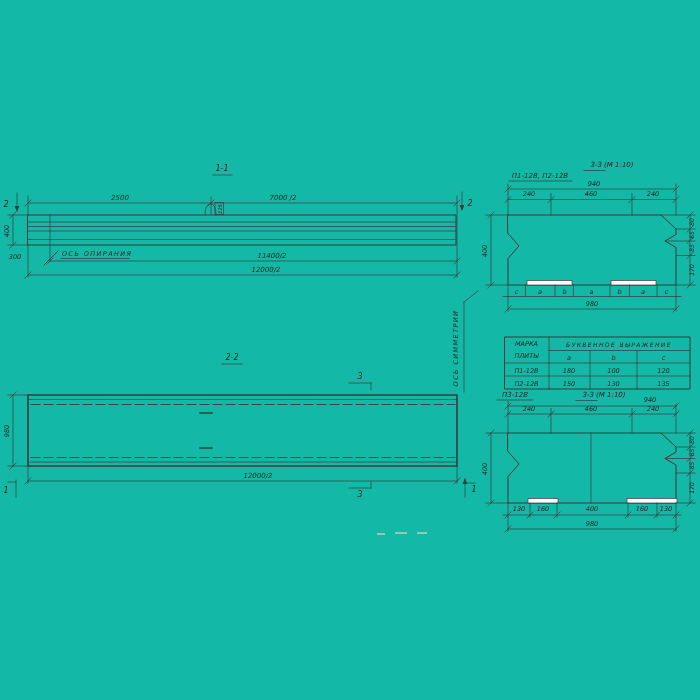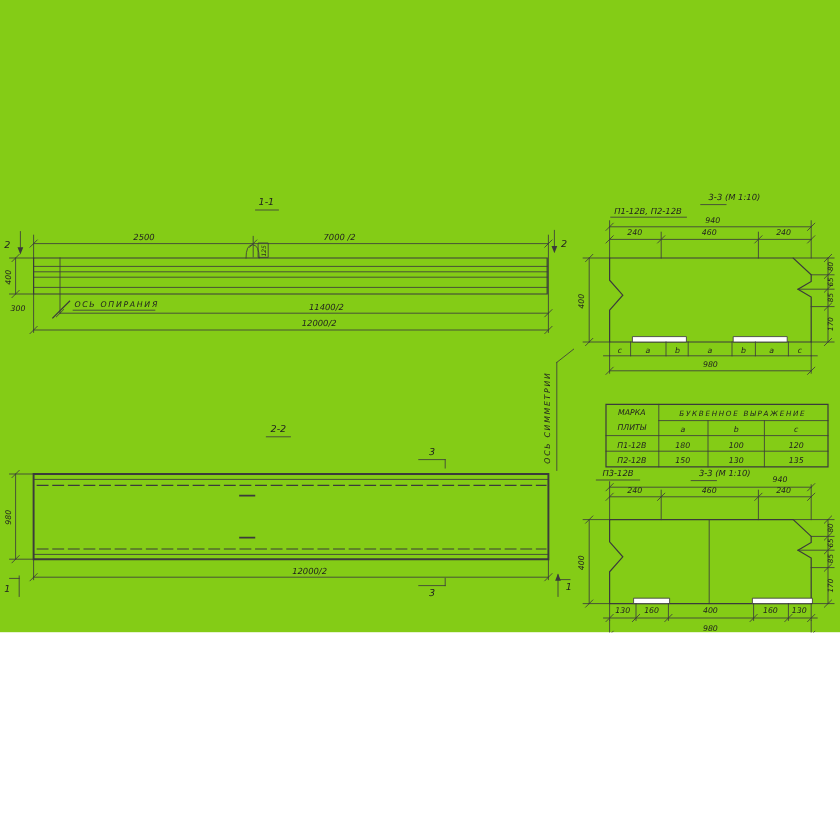--- a/index.html
+++ b/index.html
@@ -1,16 +1,16 @@
 <!DOCTYPE html>
 <html><head>
 <meta charset="utf-8">
 <style>
   html,body{margin:0;padding:0;background:#ffffff;}
-  #sheet{width:700px;height:527px;background:#84cc16;position:relative;}
+  #sheet{width:700px;height:700px;background:#14b8a6;position:relative;}
   svg{display:block;}
   .ln{stroke:#3b3b3b;stroke-width:1;fill:none;stroke-linecap:square;}
   .thn{stroke-width:.7;}
   .thk{stroke-width:1.6;}
   .md{stroke-width:1.4;}
   .dsh{stroke-dasharray:9 4;stroke-width:.9;}
   .fill{fill:#3b3b3b;stroke:none;}
   .slot{fill:#ffffff;stroke:#3b3b3b;stroke-width:.7;}
   .smud{stroke:#c6c6c6;stroke-width:1.3;fill:none;}
   text{font-family:"DejaVu Sans","Liberation Sans",sans-serif;font-style:italic;fill:#1f1f1f;font-size:7px;}

